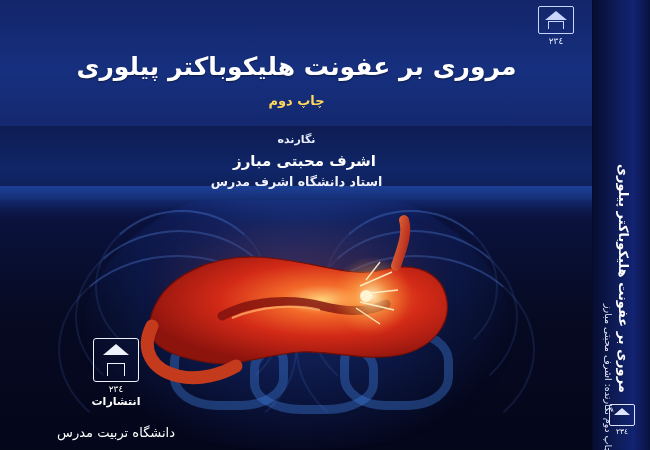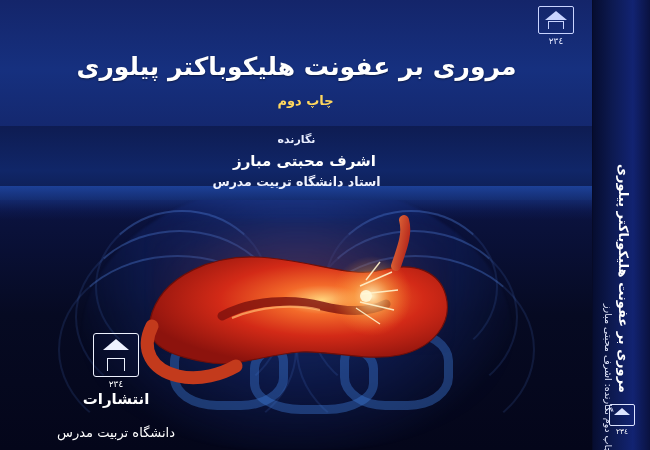--- a/index.html
+++ b/index.html
@@ -109,21 +109,21 @@
     text-align: center;
     color: #ffffff;
     font-size: 25px;
     font-weight: bold;
     letter-spacing: 0px;
     text-shadow: 0 1px 2px rgba(0,0,0,0.45);
   }
   .title-edition {
     position: absolute;
     top: 93px;
-    left: 9px;
+    left: 0;
     width: 100%;
     text-align: center;
     color: #ffd75e;
     font-size: 13px;
     font-weight: bold;
   }
   .author-role {
     position: absolute;
     top: 133px;
     left: 0;
@@ -240,21 +240,21 @@
     height: 12px;
     border: 1.3px solid #eef2ff;
     border-bottom: none;
   }
   .pub-num {
     font-size: 9px;
     letter-spacing: 1px;
     color: #ffffff;
   }
   .pub-line1 {
-    font-size: 15px;
+    font-size: 11px;
     font-weight: bold;
     color: #ffffff;
     margin-top: 1px;
   }
   .pub-line2 {
     font-size: 13px;
     font-weight: normal;
     color: #ffffff;
     margin-top: 17px;
   }
@@ -342,21 +342,21 @@
 
     <div class="logo">
       <div class="logo-mark"></div>
       <div class="logo-num">٢٣٤</div>
     </div>
 
     <div class="title-main">مروری بر عفونت هلیکوباکتر پیلوری</div>
     <div class="title-edition">چاپ دوم</div>
     <div class="author-role">نگارنده</div>
     <div class="author-name">اشرف محبتی مبارز</div>
-    <div class="author-affil">استاد دانشگاه تربیت مدرس</div>
+    <div class="author-affil">استاد دانشگاه اشرف مدرس</div>
 
     <div class="illus">
       <div class="torso"></div>
 
       <div class="rib" style="left:95px; top:10px; width:170px; height:150px;"></div>
       <div class="rib" style="left:75px; top:30px; width:205px; height:170px;"></div>
       <div class="rib" style="left:58px; top:55px; width:235px; height:185px;"></div>
       <div class="rib" style="right:95px; top:10px; width:170px; height:150px;"></div>
       <div class="rib" style="right:75px; top:30px; width:205px; height:170px;"></div>
       <div class="rib" style="right:58px; top:55px; width:235px; height:185px;"></div>

